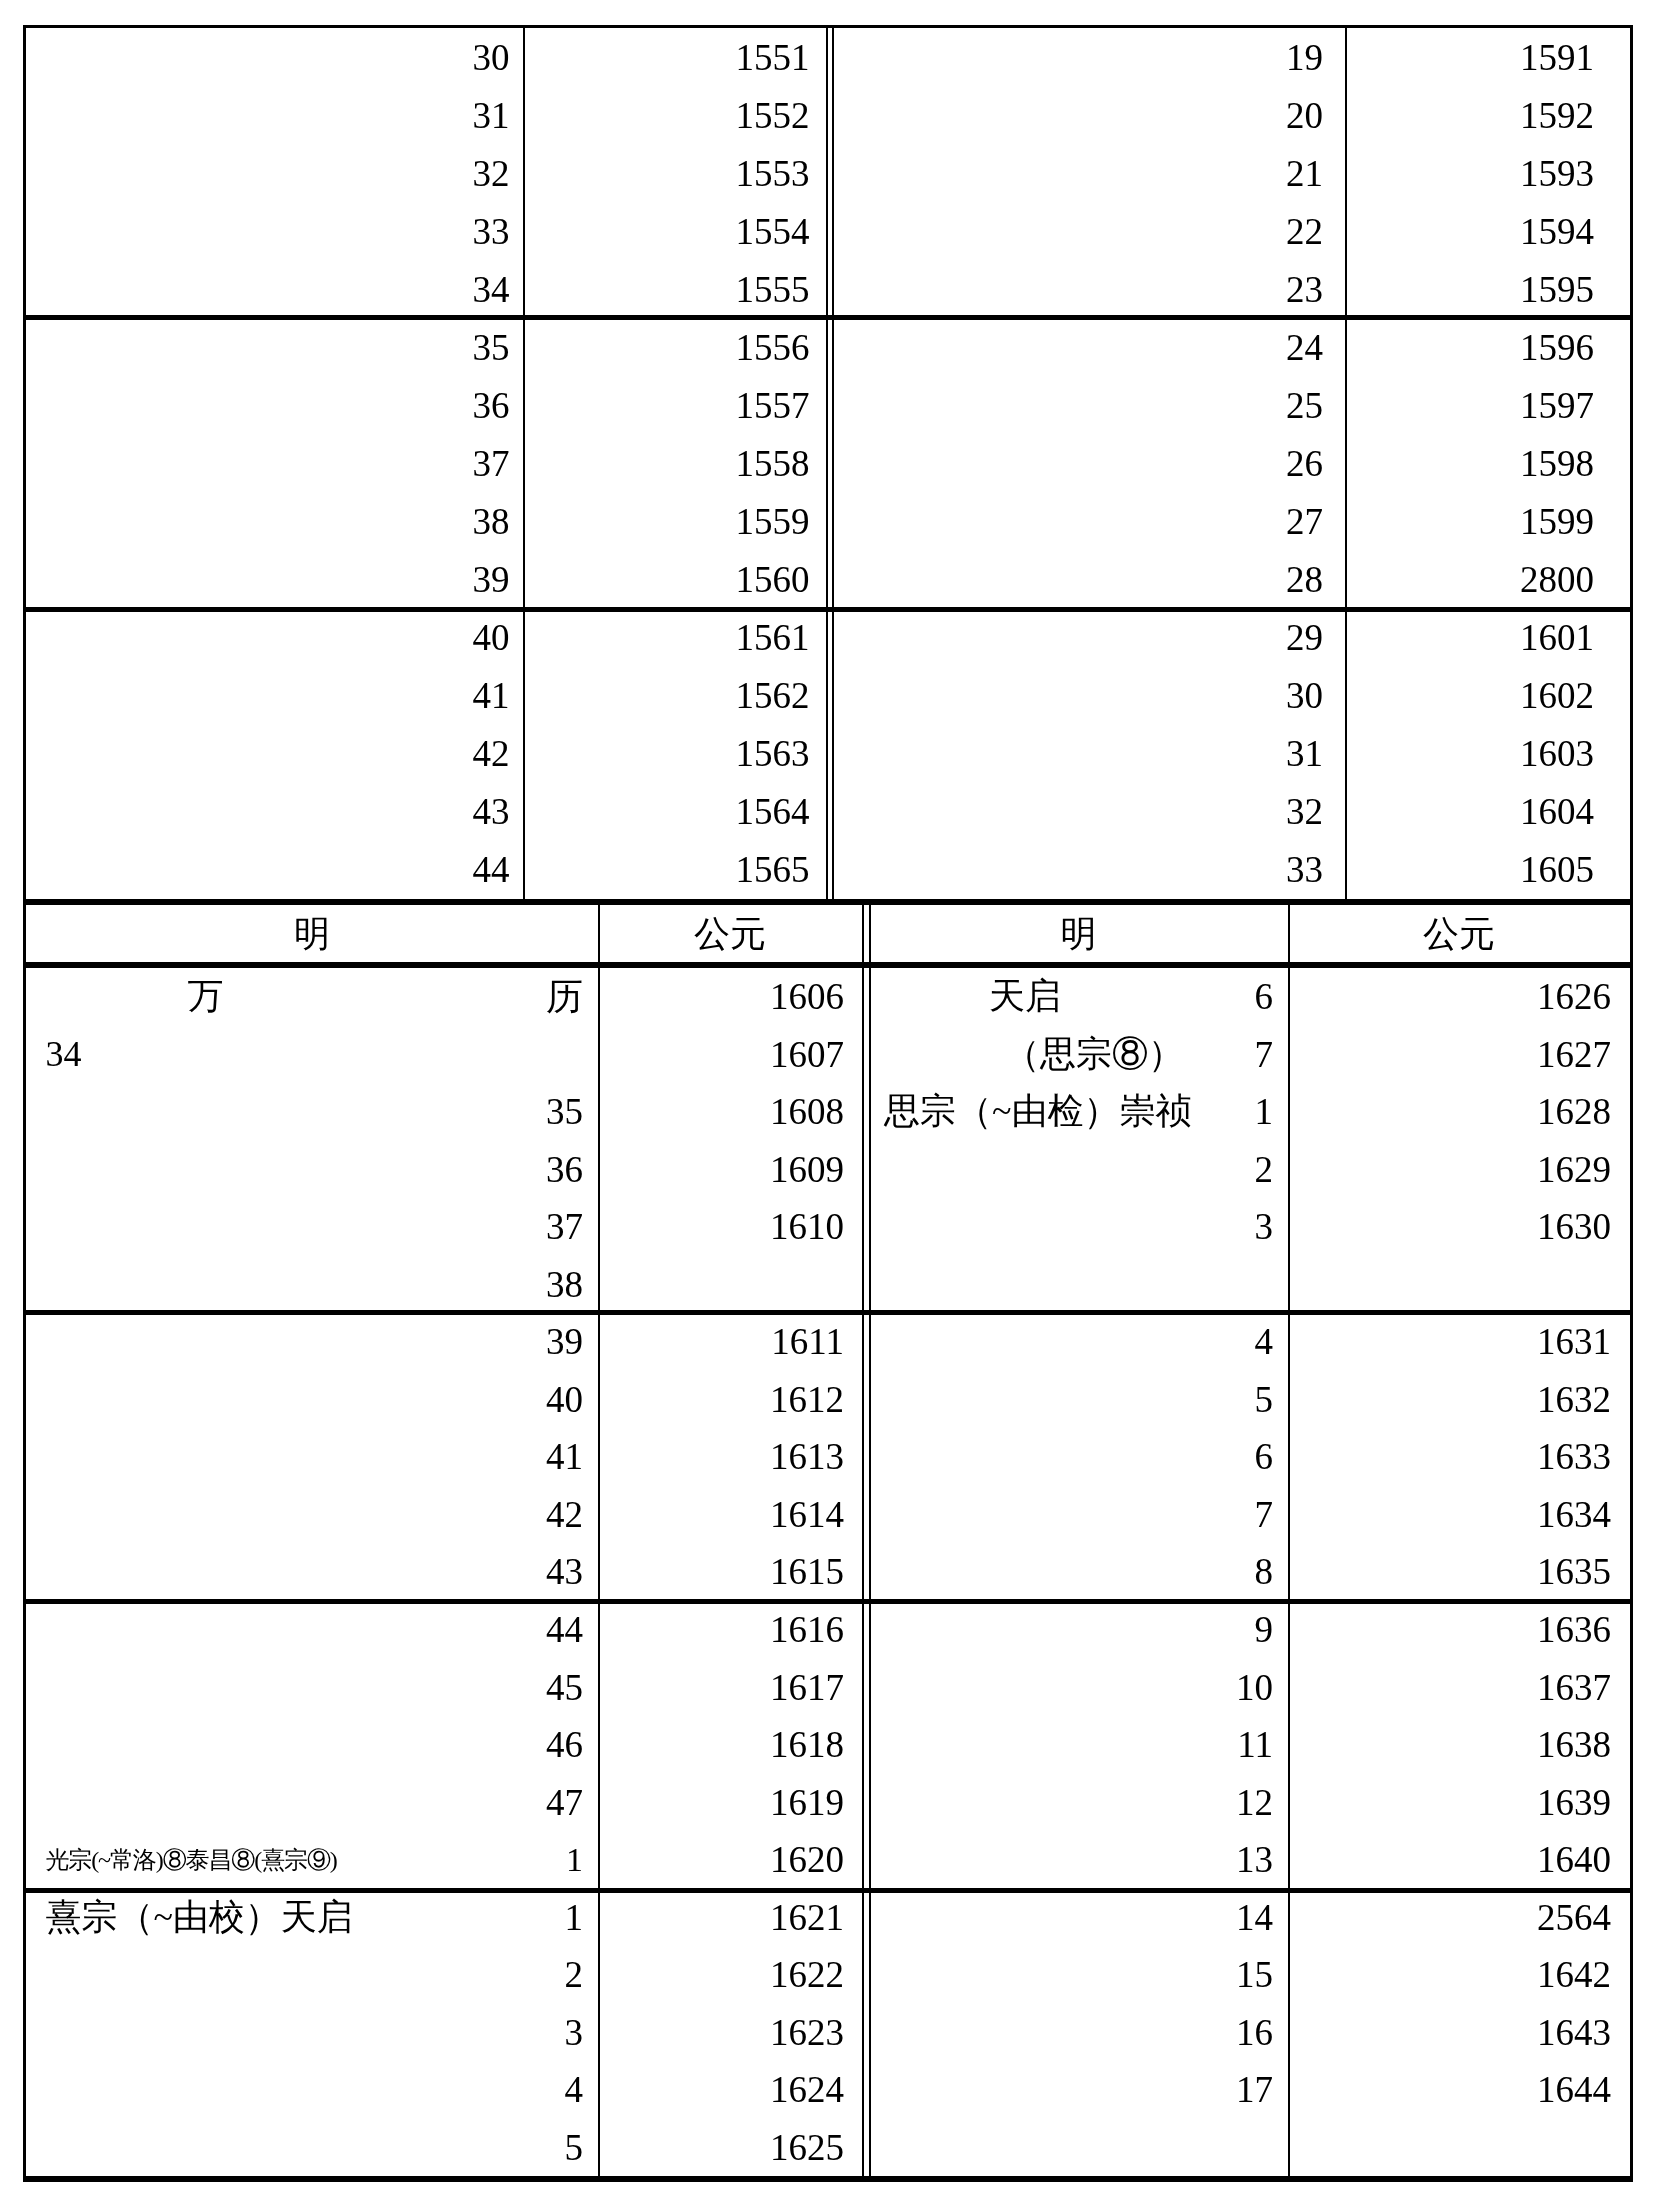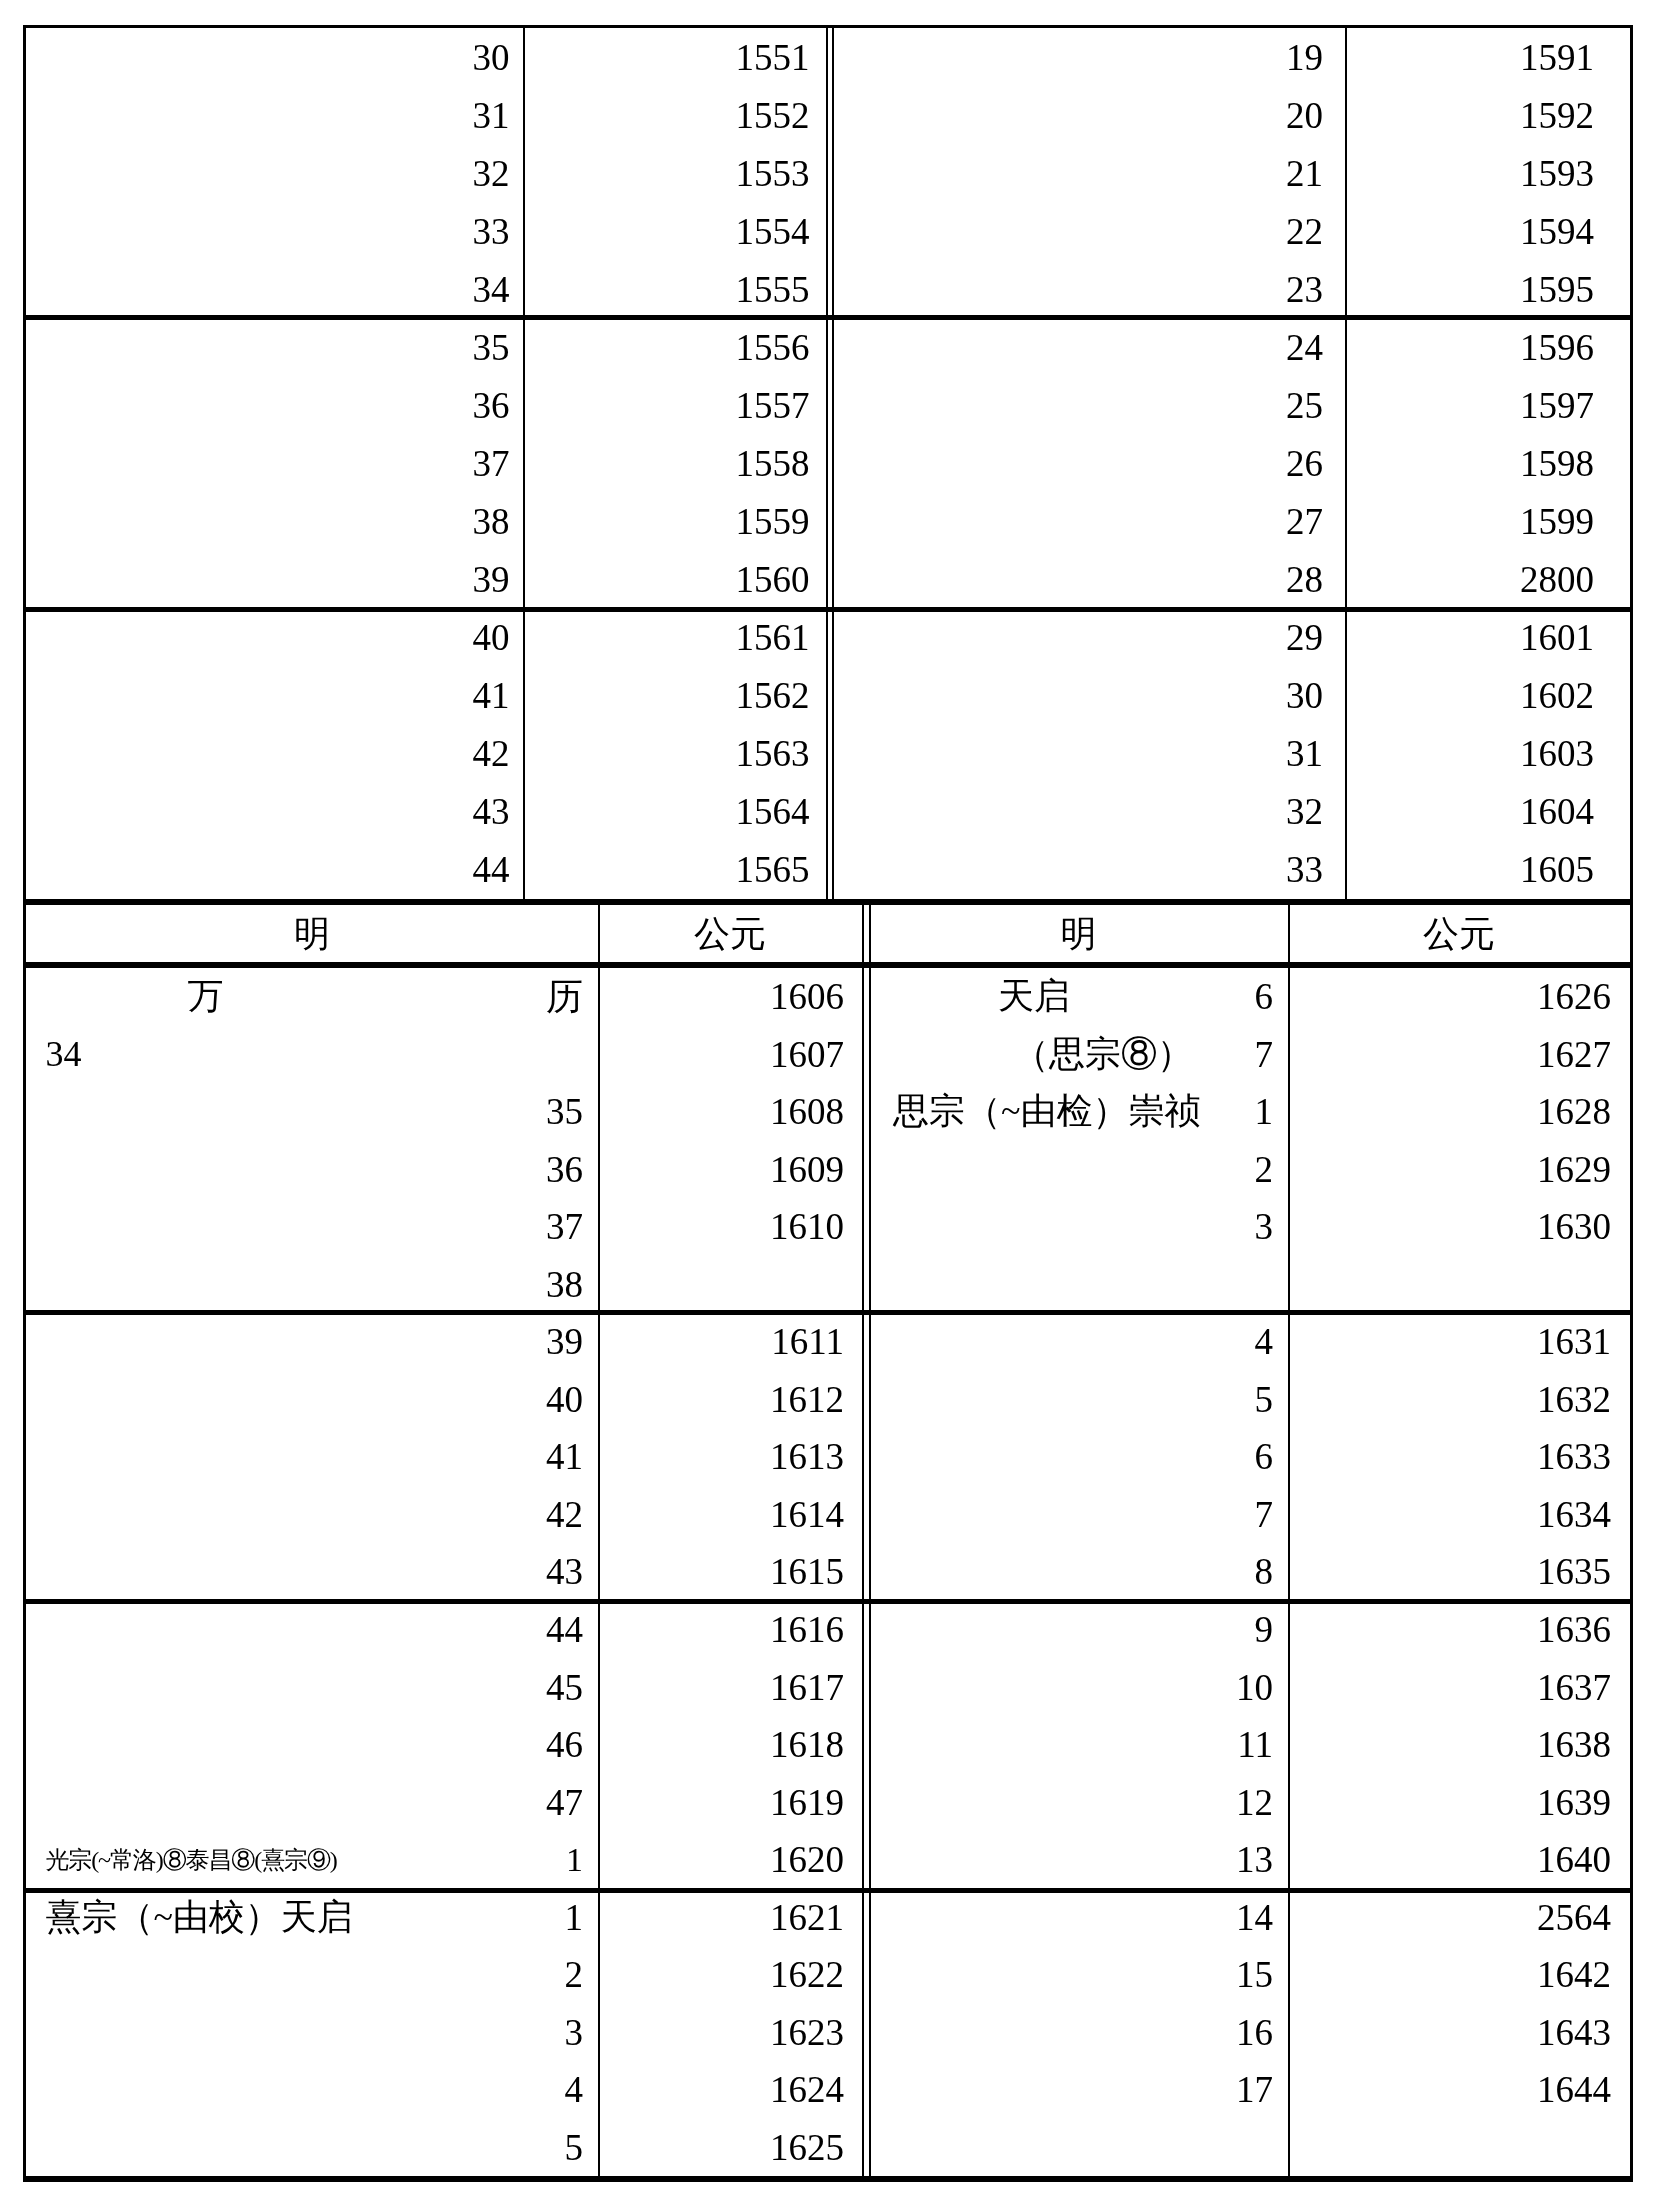--- a/index.html
+++ b/index.html
@@ -31,21 +31,21 @@
   .t-tr{left:832px; top:28px; width:798px; height:871px;
         grid-template-rows:repeat(15,1fr);}
   .t-tr .name-cell{width:512px; justify-content:flex-end; padding-right:21px;}
   .t-tr .year-cell{padding-right:36px;}
   
   .t-bl{left:26px; top:968px; width:836px; height:1208px;
         grid-template-rows:repeat(21,1fr);}
   .t-bl .name-cell{width:572px;}
   .t-br{left:869px; top:968px; width:761px; height:1208px;
         grid-template-rows:repeat(21,1fr);}
-  .t-br .name-cell{width:419px; padding-left:24px;}
+  .t-br .name-cell{width:419px; padding-left:15px;}
   .t-br .year-cell{padding-right:19px;}
   
   .t-bl .row.indent-era .label{margin-left:142px;}
   .t-br .row.indent-era .label{margin-left:105px;}
   .t-br .row.indent-era2 .label{margin-left:120px;}
   .row.compact .label{font-size:24px; letter-spacing:-1.1px;}
   .row.compact .num{font-size:34px;}
   
   .hd{position:absolute; top:905px; height:58px; display:flex;
       align-items:center; justify-content:center; font-size:36px;}

